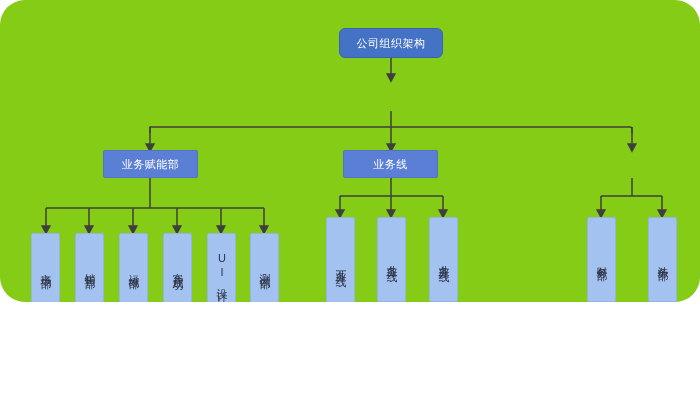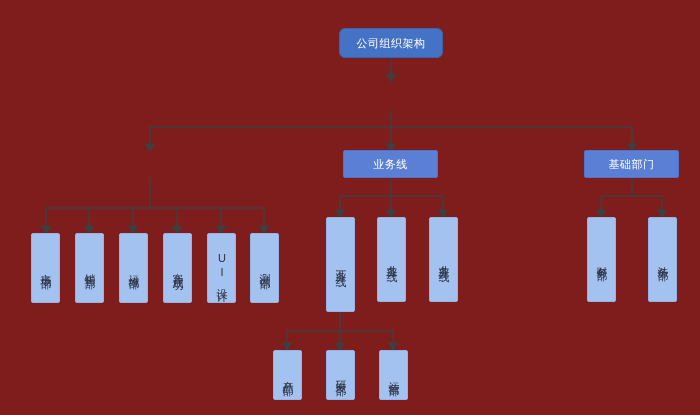--- a/index.html
+++ b/index.html
@@ -7,23 +7,24 @@
     margin: 0;
     padding: 0;
     background: #ffffff;
   }
   body {
     font-family: "Liberation Sans", "DejaVu Sans", sans-serif;
   }
   #canvas {
     position: relative;
     width: 700px;
-    height: 415px;
-    background: #7f1d1d;
+    height: 302px;
+    background: #84cc16;
     overflow: hidden;
+    border-radius: 25px;
   }
   #edges {
     position: absolute;
     left: 0;
     top: 0;
     width: 700px;
     height: 415px;
     pointer-events: none;
   }
   .node {
@@ -117,25 +118,25 @@
       <path d="M662,196 L662,214" marker-end="url(#arw)"></path>
 
     </g>
   </svg>
 
   <div class="node lvl-root" style="left:339px; top:28px; width:104px; height:30px;">
     <span>公司组织架构</span>
   </div>
 
 
+  <div class="node lvl-group" style="left:103px; top:150px; width:95px; height:28px;">
+    <span>业务赋能部</span>
+  </div>
   <div class="node lvl-group" style="left:343px; top:150px; width:95px; height:28px;">
     <span>业务线</span>
-  </div>
-  <div class="node lvl-group" style="left:584px; top:150px; width:95px; height:28px;">
-    <span>基础部门</span>
   </div>
 
   <div class="node lvl-leaf" style="left:31px; top:233px; width:29px; height:70px;">
     <span class="vtxt">市场部</span>
   </div>
   <div class="node lvl-leaf" style="left:75px; top:233px; width:29px; height:70px;">
     <span class="vtxt">销售部</span>
   </div>
   <div class="node lvl-leaf" style="left:119px; top:233px; width:29px; height:70px;">
     <span class="vtxt">运维部</span>

